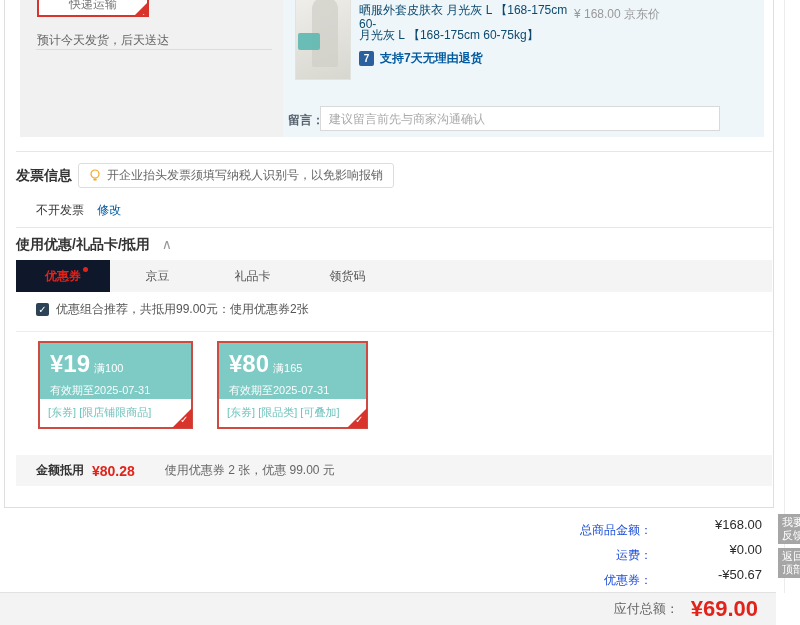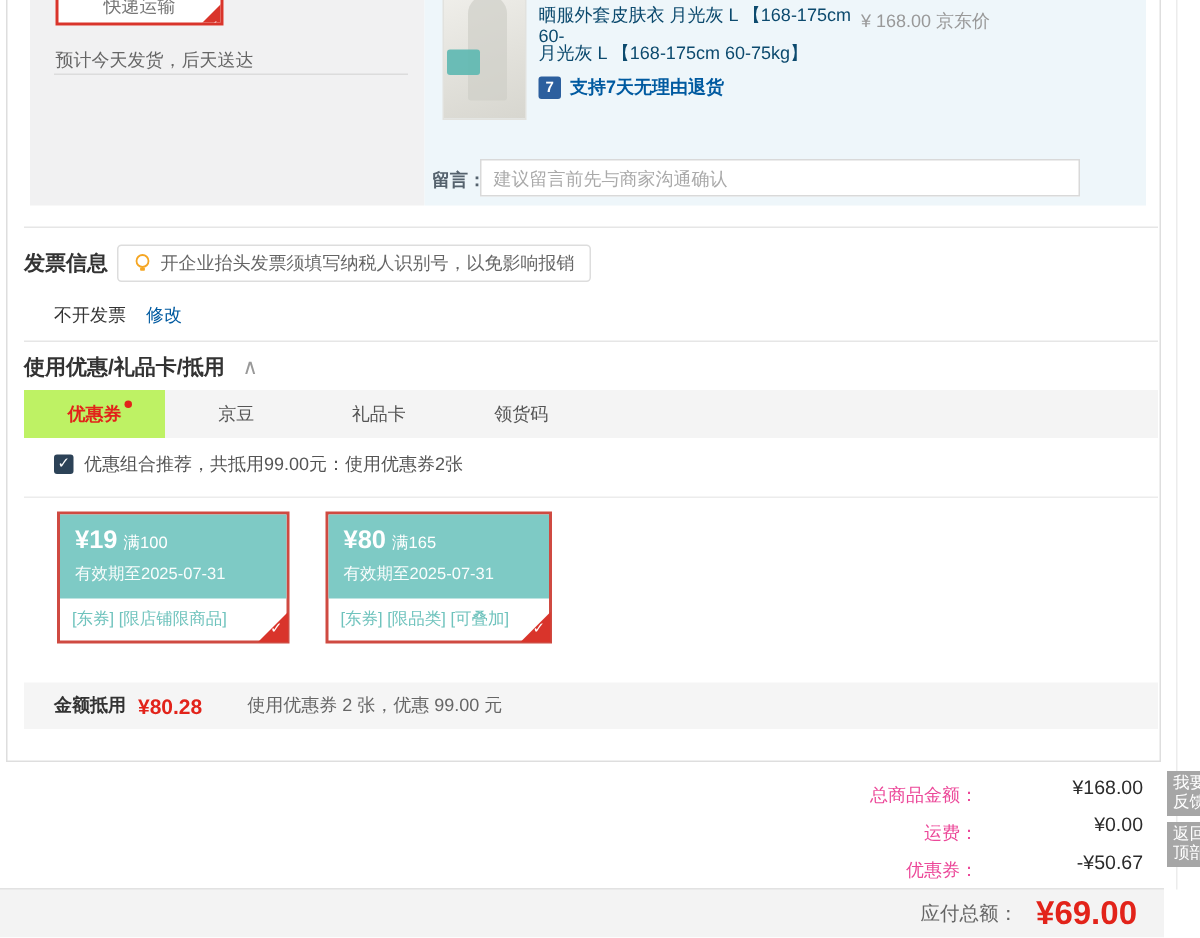--- a/index.html
+++ b/index.html
@@ -57,47 +57,47 @@
 
   .sec-title { left:16px; font-weight:bold; font-size:14px; color:#333; }
   .invoice-tip { left:78px; top:163px; height:25px; display:flex; align-items:center; gap:6px;
     border:1px solid #ddd; border-radius:3px; background:#fff; padding:0 10px; color:#666; }
   .invoice-row { left:36px; top:202px; }
   .link { color:#005aa0; cursor:pointer; }
   .caret { color:#999; font-weight:normal; margin-left:8px; }
 
   .tabbar { left:16px; top:260px; width:756px; height:32px; background:#f4f4f4; display:flex; }
   .tab { width:95px; text-align:center; line-height:32px; color:#555; cursor:pointer; position:relative; }
-  .tab.active { background:#bef264; color:#e2231a; font-weight:bold; width:94px; }
+  .tab.active { background:#0f172a; color:#e2231a; font-weight:bold; width:94px; }
   .tab-dot { position:absolute; top:7px; margin-left:2px; width:5px; height:5px;
     border-radius:50%; background:#e2231a; display:inline-block; }
 
   .combo-row { left:36px; top:301px; display:flex; align-items:center; gap:7px; color:#555; }
   .checkbox { width:13px; height:13px; background:#2c4257; border-radius:2px; color:#fff;
     font-size:10px; line-height:13px; text-align:center; cursor:pointer; }
   .hr-combo { left:16px; top:331px; width:756px; height:1px; background:#ececec; }
 
   .coupon { top:341px; height:88px; border:2px solid #cf4a41; background:#fff; cursor:pointer; }
   .coupon-top { height:56px; background:#7ecac5; padding:7px 10px 0 10px; color:#fff; }
-  .coupon-amount { font-size:17px; font-weight:bold; }
+  .coupon-amount { font-size:24px; font-weight:bold; }
   .coupon-cond { font-size:11px; margin-left:4px; }
   .coupon-valid { font-size:11px; margin-top:5px; color:rgba(255,255,255,.95); }
   .coupon-tags { padding:6px 8px; font-size:11px; color:#6fc3bd; }
   .coupon .corner-check { border-left-width:20px; border-bottom-width:20px; }
   .coupon .corner-check span { left:-12px; top:6px; font-size:10px; }
 
   .summary-bar { left:16px; top:455px; width:756px; height:31px; background:#f5f5f5;
     display:flex; align-items:center; padding-left:20px; }
   .summary-label { font-weight:bold; color:#333; }
   .summary-amount { color:#e2231a; font-weight:bold; font-size:14px; margin-left:8px; }
   .summary-detail { color:#666; margin-left:30px; }
 
   .totals { left:400px; top:512px; width:362px; }
   .totals-row { display:flex; justify-content:flex-end; align-items:center; height:25px; }
-  .totals-label { color:#ec4899;margin-top:12px; }
+  .totals-label { color:#1d4ed8;margin-top:12px; }
   .totals-value { width:110px; text-align:right; color:#2b2b2b; font-size:13px; font-weight:400; }
 
   .bottom-bar { left:0; top:592px; width:776px; height:33px; background:#f3f3f3;
     border-top:1px solid #e2e2e2; display:flex; align-items:center;
     justify-content:flex-end; padding-right:18px; }
   .payable-label { color:#666; font-size:13px; }
   .payable-value { color:#e2231a; font-size:22px; font-weight:bold; margin-left:12px; }
 
   .float-btn { left:778px; width:30px; background:#a6a6a6; color:#fff; font-size:11px;
     line-height:13px; text-align:center; padding:2px 1px; cursor:pointer;

